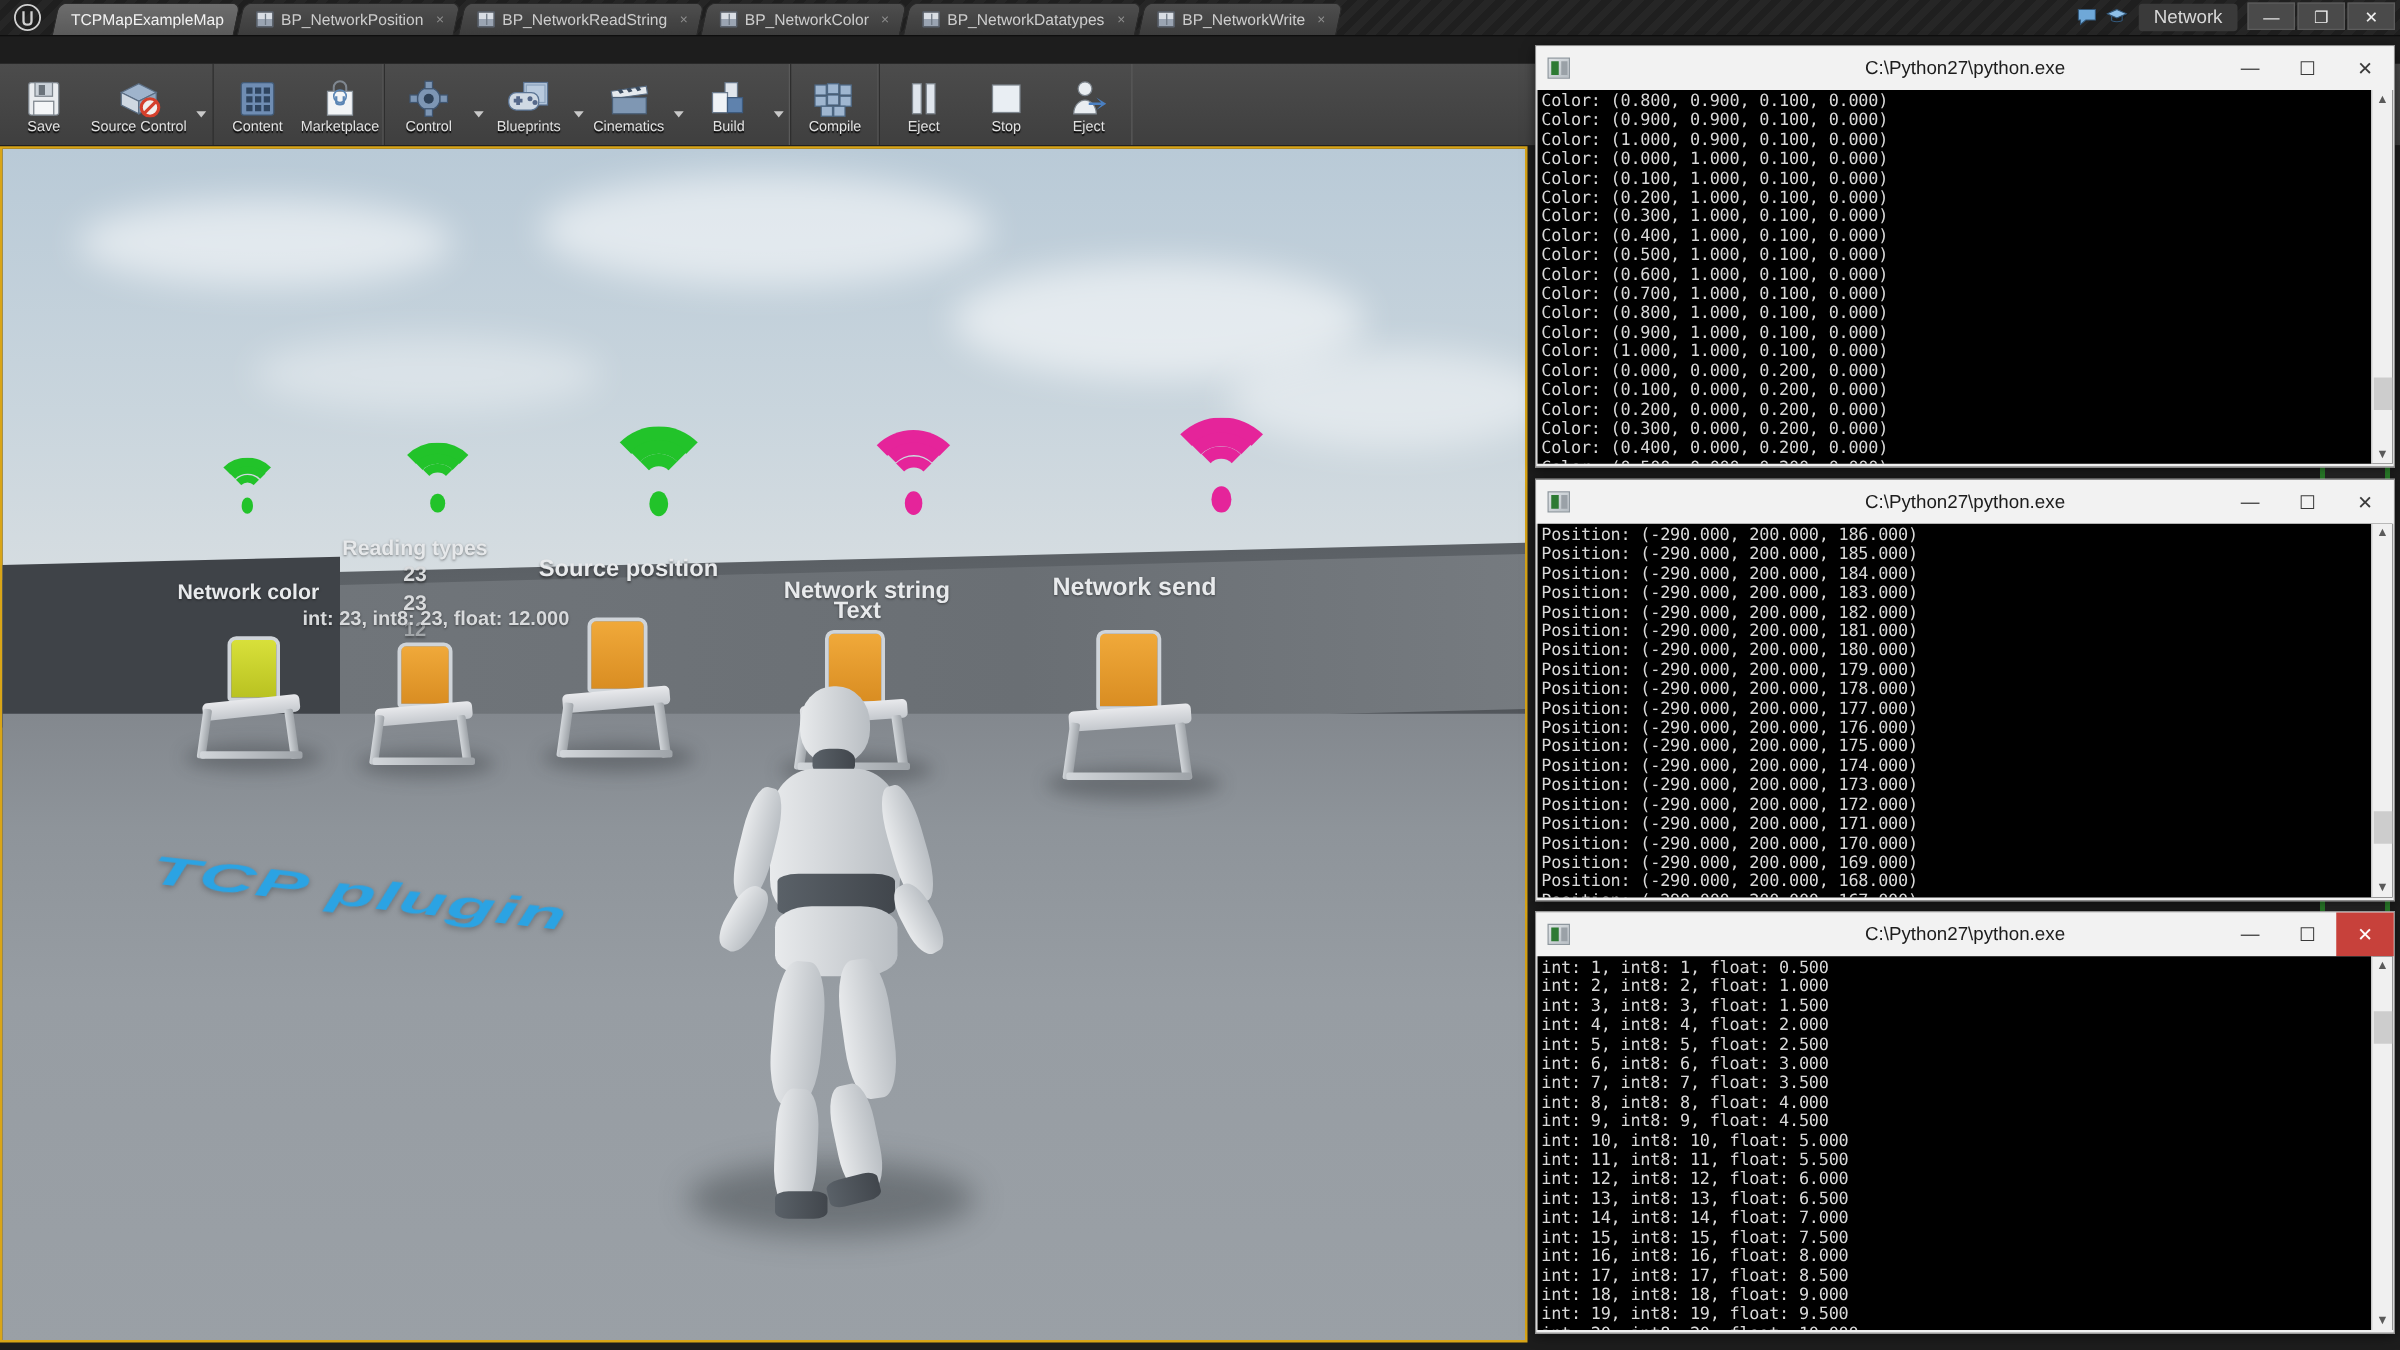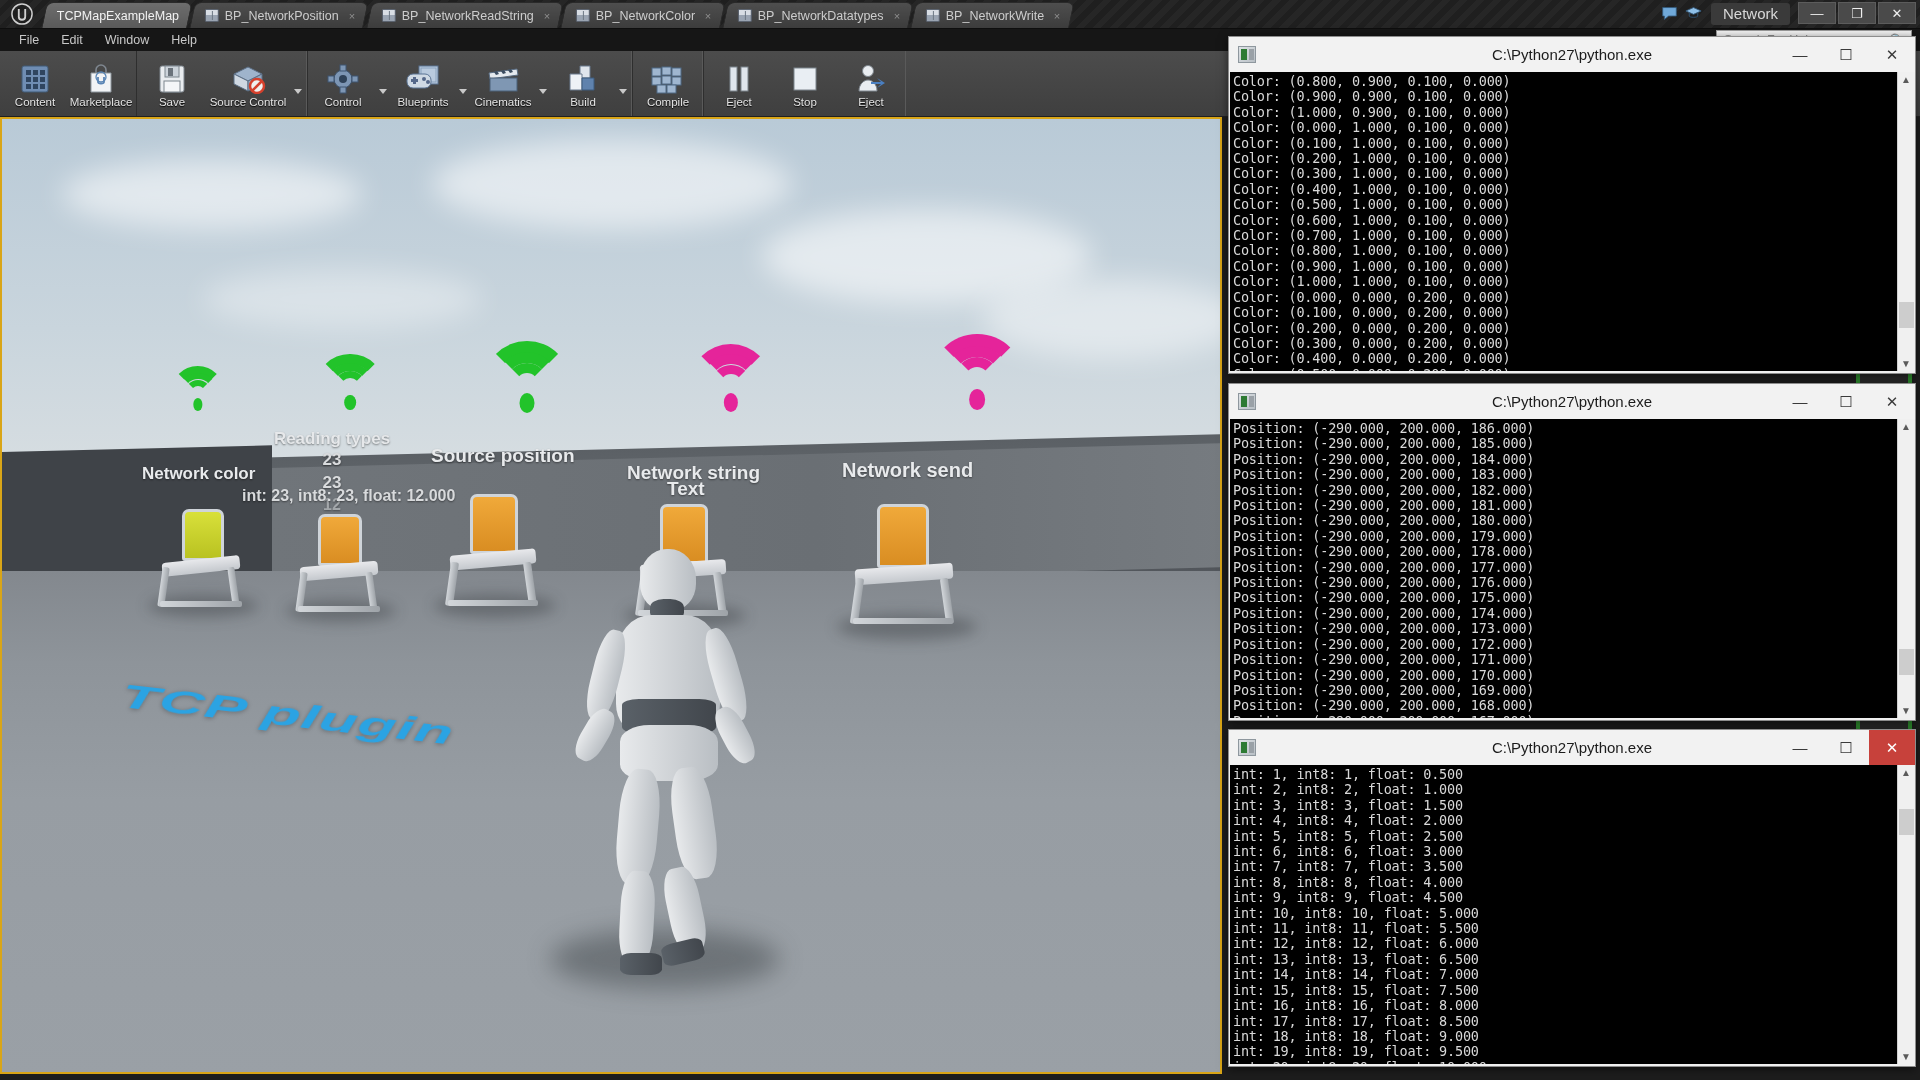--- a/index.html
+++ b/index.html
@@ -321,34 +321,50 @@
 
       <div class="net-badge">Network</div>
 
       <div class="win-ctrls">
         <div class="wc">—</div>
         <div class="wc">❐</div>
         <div class="wc close">✕</div>
       </div>
     </div>
 
-    <div class="menubar">
-      <div id="menu-items" style="display:flex">
-          <div class="menu-item">File</div>
-          <div class="menu-item">Edit</div>
-          <div class="menu-item">Window</div>
-          <div class="menu-item">Help</div>
-        </div>
-      <div class="help-search">
-        <span>Search For Help</span>
-        <span class="mag">🔍</span>
-      </div>
-    </div>
 
     <div class="toolbar" id="toolbar">
+        <div class="tgroup">
+          <div class="tbtn">
+            <div class="ic">
+              <svg width="32" height="30" viewBox="0 0 32 30">
+                <rect x="4" y="2" width="24" height="26" rx="2" fill="#e9ecef" stroke="#7d858d"></rect>
+                <rect x="9" y="2" width="14" height="11" fill="#ccd3da" stroke="#7d858d"></rect>
+                <rect x="12" y="4" width="5" height="8" fill="#6b737b"></rect>
+                <rect x="8" y="17" width="16" height="11" fill="#f4f6f8" stroke="#7d858d"></rect>
+              </svg>
+            </div>
+            <div class="lbl">Save</div>
+          </div>
+          <div class="tbtn wide">
+            <div class="ic">
+              <svg width="36" height="30" viewBox="0 0 36 30">
+                <path d="M4 10 L18 3 L32 10 L18 17 Z" fill="#9fb4cc" stroke="#5b6e84"></path>
+                <path d="M4 10v10l14 7V17z" fill="#cfd8e2" stroke="#5b6e84"></path>
+                <path d="M32 10v10l-14 7V17z" fill="#8fa6bf" stroke="#5b6e84"></path>
+                <circle cx="27" cy="22" r="7" fill="#f0efee" stroke="#d4402c" stroke-width="2.5"></circle>
+                <line x1="22.5" y1="26.5" x2="31.5" y2="17.5" stroke="#d4402c" stroke-width="2.5"></line>
+              </svg>
+            </div>
+            <div class="lbl">Source Control</div>
+          </div>
+          <div class="tcaret">
+            <span></span>
+          </div>
+        </div>
         <div class="tgroup">
           <div class="tbtn">
             <div class="ic">
               <svg width="32" height="30" viewBox="0 0 32 30">
                 <rect x="3" y="2" width="26" height="26" rx="2" fill="#6f8db3" stroke="#415a76"></rect>
                 <g fill="#2f4560">
                   <rect x="7" y="6" width="5" height="5"></rect>
                   <rect x="14" y="6" width="5" height="5"></rect>
                   <rect x="21" y="6" width="5" height="5"></rect>
                   <rect x="7" y="13" width="5" height="5"></rect>
@@ -365,48 +381,20 @@
           <div class="tbtn">
             <div class="ic">
               <svg width="30" height="30" viewBox="0 0 30 30">
                 <path d="M5 9h20v19H5z" fill="#f2f4f6" stroke="#8d969e"></path>
                 <path d="M10 9V6a5 5 0 0 1 10 0v3" fill="none" stroke="#7f8790" stroke-width="1.6"></path>
                 <path d="M12 13v5c0 2 6 2 6 0v-5" fill="none" stroke="#5b86b5" stroke-width="1.8"></path>
                 <circle cx="15" cy="13" r="5" fill="none" stroke="#5b86b5" stroke-width="1.3"></circle>
               </svg>
             </div>
             <div class="lbl">Marketplace</div>
-          </div>
-        </div>
-        <div class="tgroup">
-          <div class="tbtn">
-            <div class="ic">
-              <svg width="32" height="30" viewBox="0 0 32 30">
-                <rect x="4" y="2" width="24" height="26" rx="2" fill="#e9ecef" stroke="#7d858d"></rect>
-                <rect x="9" y="2" width="14" height="11" fill="#ccd3da" stroke="#7d858d"></rect>
-                <rect x="12" y="4" width="5" height="8" fill="#6b737b"></rect>
-                <rect x="8" y="17" width="16" height="11" fill="#f4f6f8" stroke="#7d858d"></rect>
-              </svg>
-            </div>
-            <div class="lbl">Save</div>
-          </div>
-          <div class="tbtn wide">
-            <div class="ic">
-              <svg width="36" height="30" viewBox="0 0 36 30">
-                <path d="M4 10 L18 3 L32 10 L18 17 Z" fill="#9fb4cc" stroke="#5b6e84"></path>
-                <path d="M4 10v10l14 7V17z" fill="#cfd8e2" stroke="#5b6e84"></path>
-                <path d="M32 10v10l-14 7V17z" fill="#8fa6bf" stroke="#5b6e84"></path>
-                <circle cx="27" cy="22" r="7" fill="#f0efee" stroke="#d4402c" stroke-width="2.5"></circle>
-                <line x1="22.5" y1="26.5" x2="31.5" y2="17.5" stroke="#d4402c" stroke-width="2.5"></line>
-              </svg>
-            </div>
-            <div class="lbl">Source Control</div>
-          </div>
-          <div class="tcaret">
-            <span></span>
           </div>
         </div>
         <div class="tgroup">
           <div class="tbtn">
             <div class="ic">
               <svg width="32" height="30" viewBox="0 0 32 30">
                 <g fill="#7d96b4" stroke="#3f5570">
                   <circle cx="16" cy="15" r="9"></circle>
                   <rect x="13" y="1" width="6" height="6"></rect>
                   <rect x="13" y="23" width="6" height="6"></rect>

